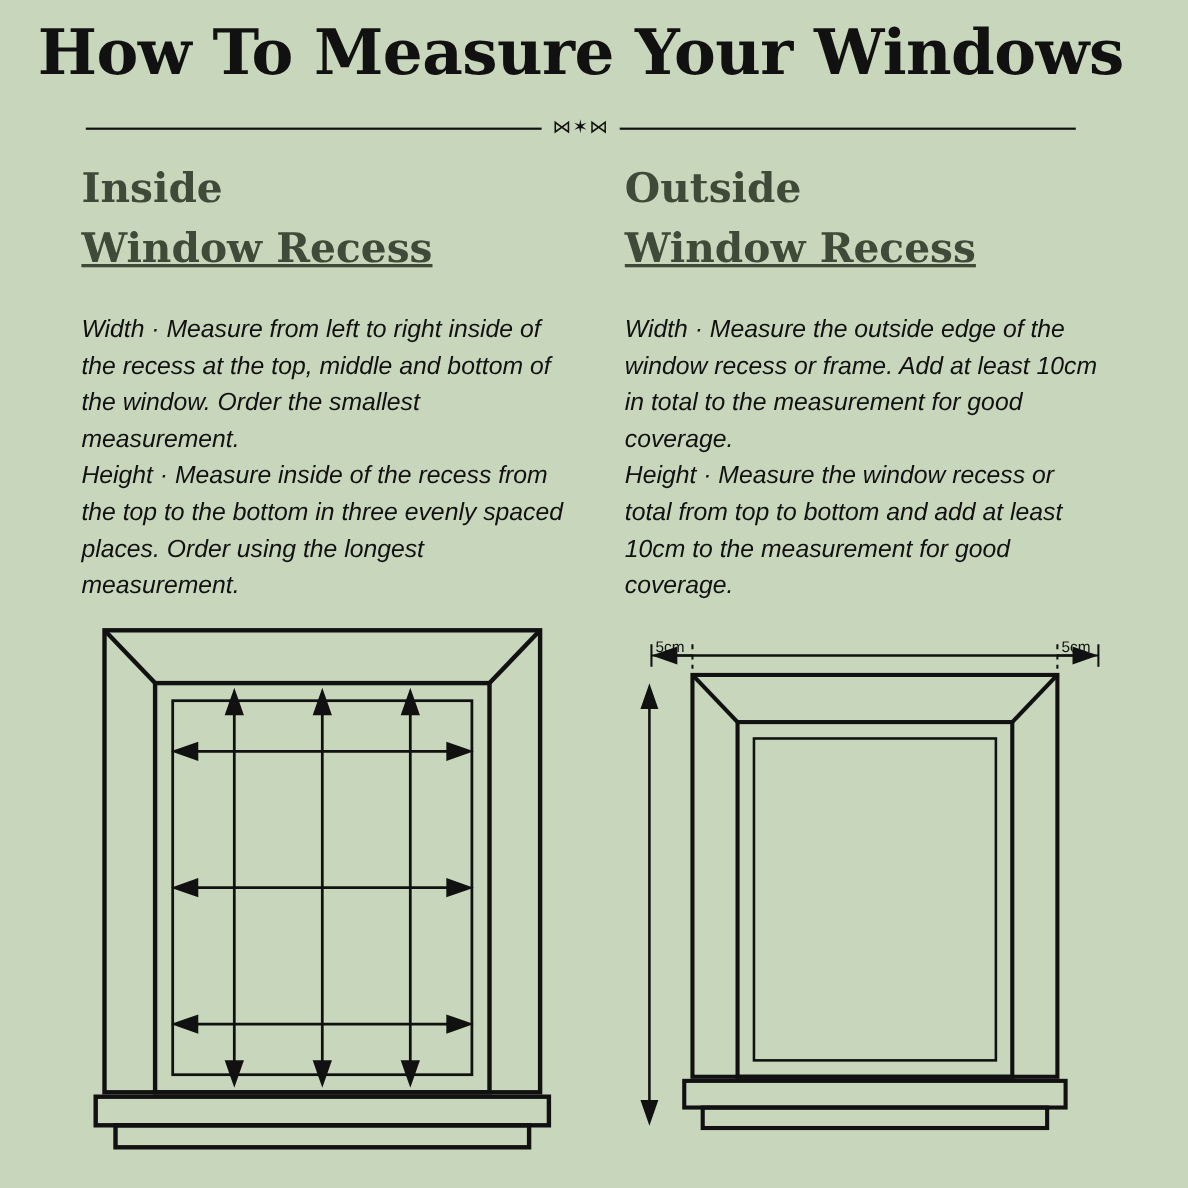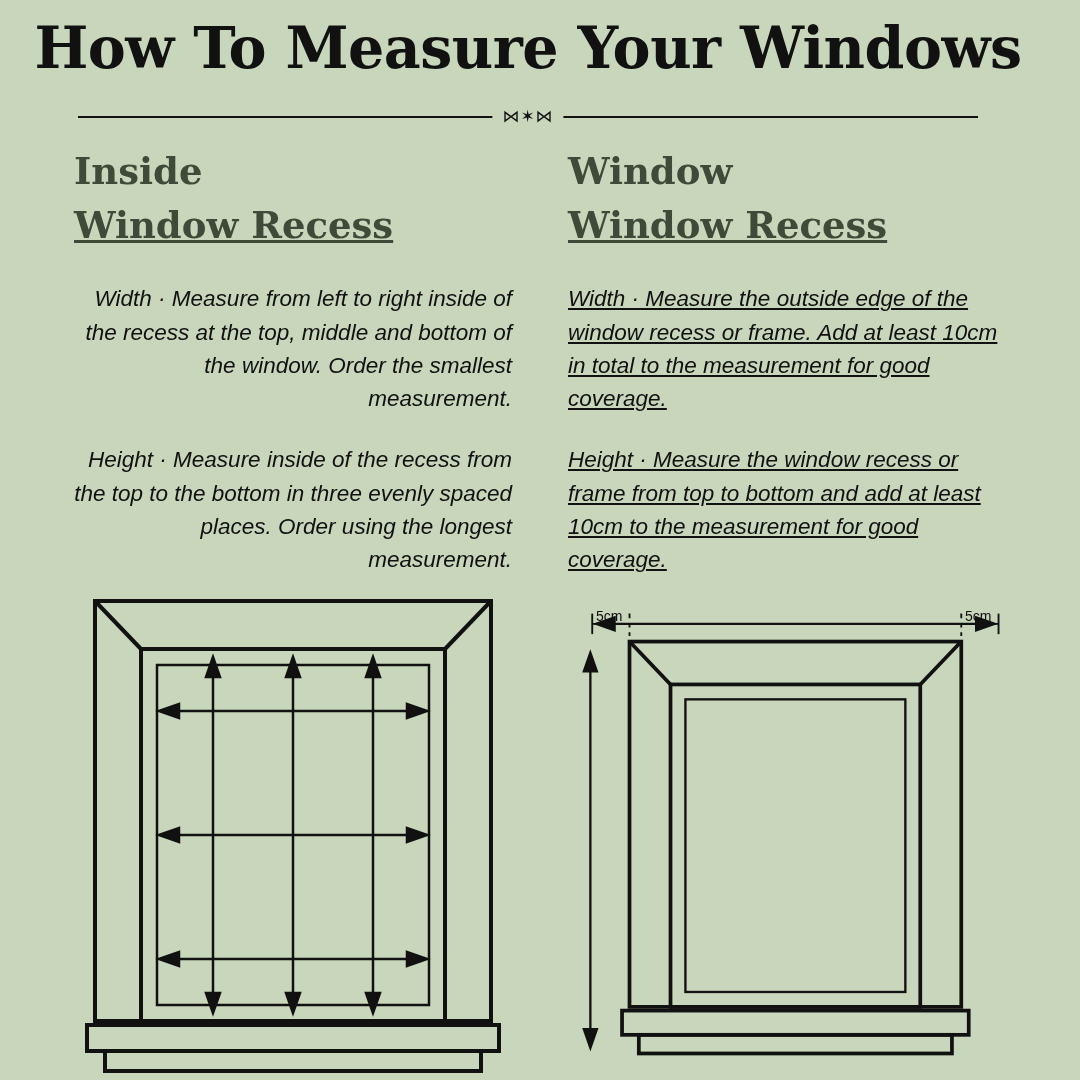--- a/index.html
+++ b/index.html
@@ -84,23 +84,23 @@
   }
   .col-title .line2 { display: block; text-decoration: underline; }
 
   .para {
     font-style: italic;
     font-size: 22.5px;
     line-height: 1.48;
     color: #111111;
     margin: 0;
   }
-  .para + .para { margin-top: 28px; }
-  .paras-inside { margin-top: 30px; text-align: right; }
-  .paras-outside { margin-top: 30px; text-decoration: underline; }
+  .para + .para { }
+  .paras-inside { margin-top: 30px; }
+  .paras-outside { margin-top: 30px; }
 
   
   .figure-wrap {
     margin-top: 14px;
     display: flex;
     justify-content: center;
   }
   svg { display: block; }
 </style>
 </head>
@@ -170,27 +170,27 @@
             <line x1="86" y1="368" x2="334" y2="368"></line>
             <polygon points="76,368 96,361 96,375"></polygon>
             <polygon points="344,368 324,361 324,375"></polygon>
           </g>
         </svg>
       </div>
     </div>
 
     <div class="column">
       <h2 class="col-title">
-        <span>Window</span>
+        <span>Outside</span>
         <span class="line2">Window Recess</span>
       </h2>
 
       <div class="paras-outside">
         <p class="para">Width · Measure the outside edge of the window recess or frame. Add at least 10cm in total to the measurement for good coverage.</p>
-        <p class="para">Height · Measure the window recess or frame from top to bottom and add at least 10cm to the measurement for good coverage.</p>
+        <p class="para">Height · Measure the window recess or total from top to bottom and add at least 10cm to the measurement for good coverage.</p>
       </div>
 
       <div class="figure-wrap">
         <svg width="470" height="500" viewBox="0 0 470 500">
           <g fill="none" stroke="#111111" stroke-width="4" stroke-linejoin="miter">
 
             <rect x="66" y="36" width="356" height="392"></rect>
 
             <rect x="110" y="82" width="268" height="346"></rect>
 

